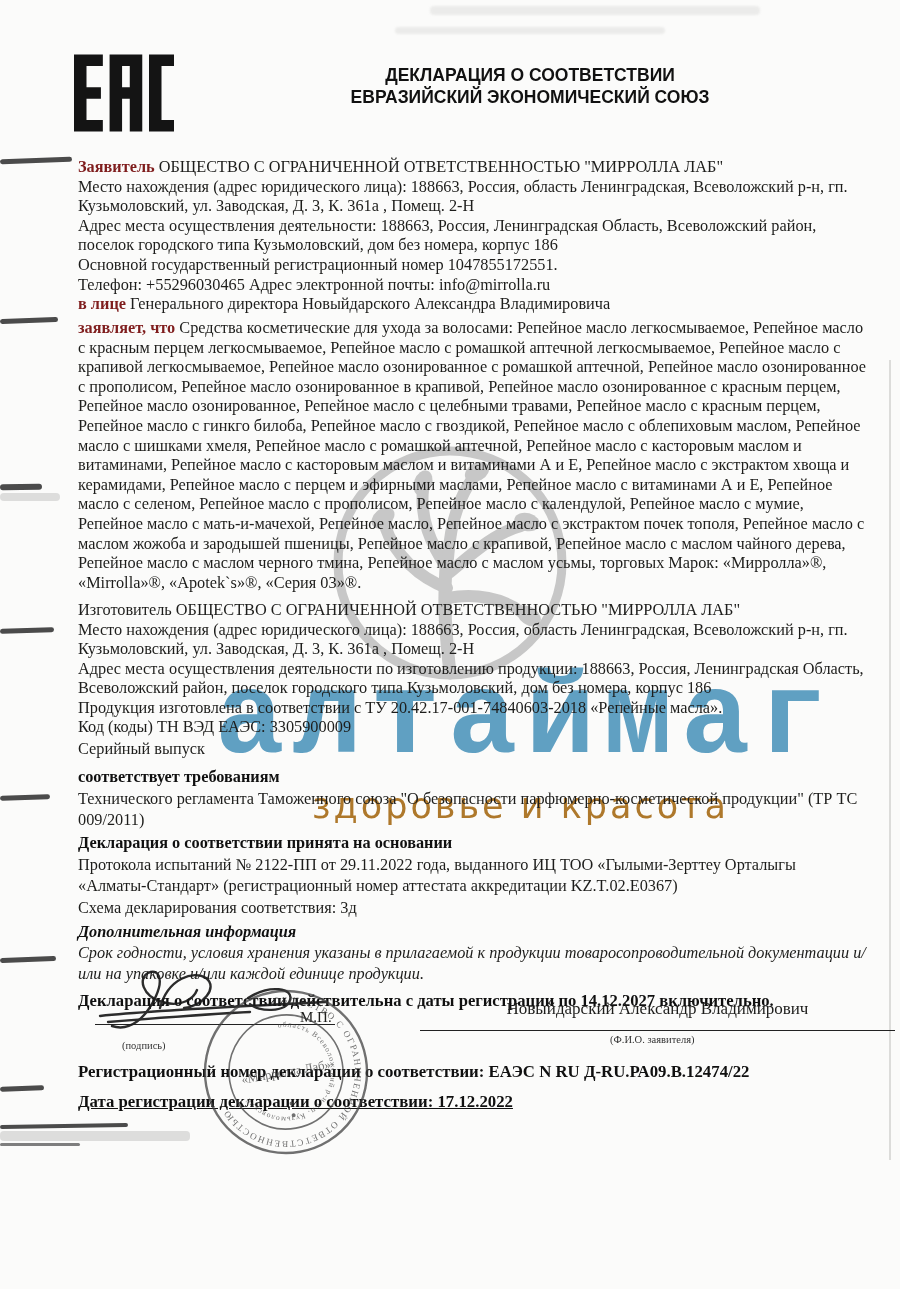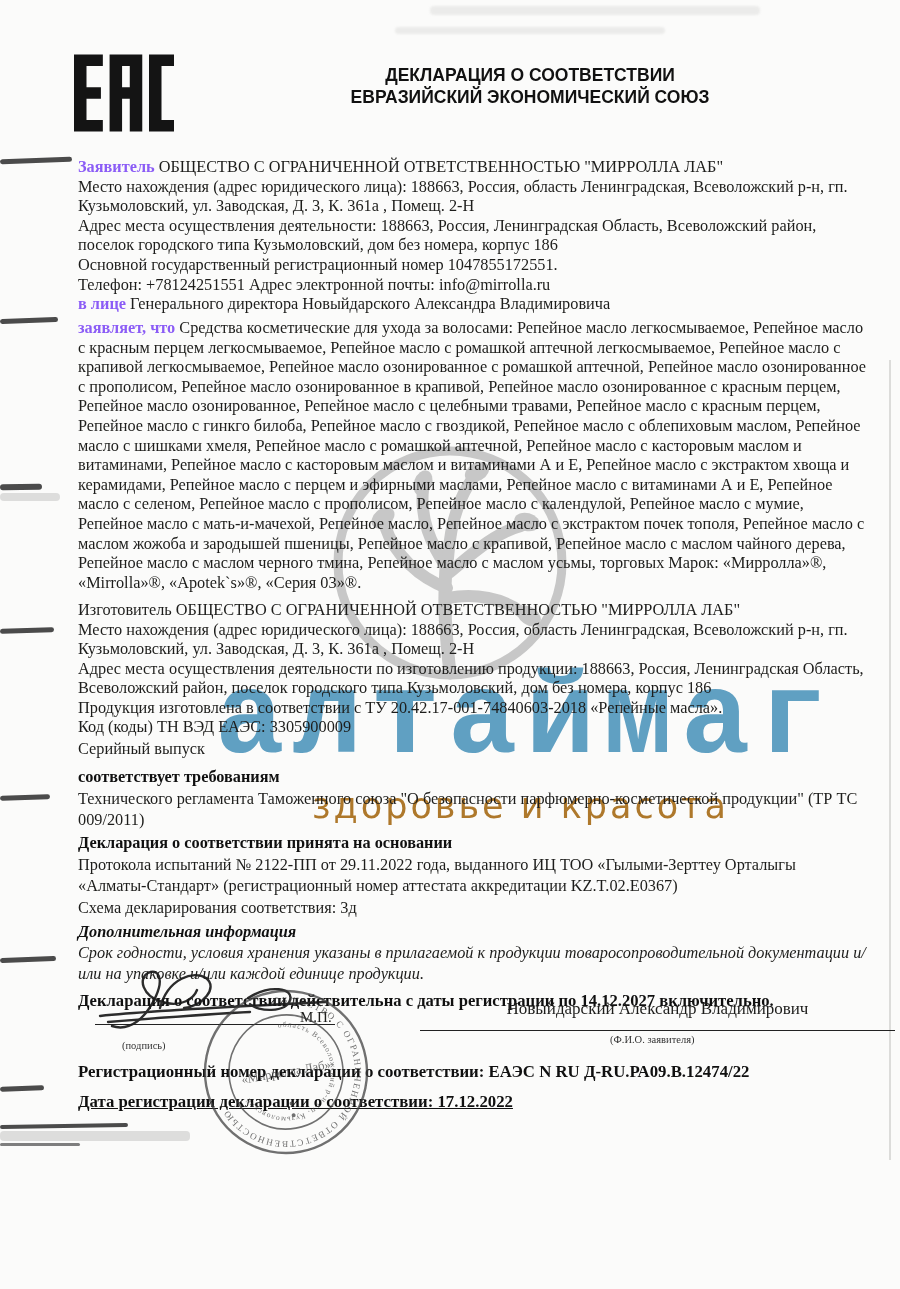--- a/index.html
+++ b/index.html
@@ -10,21 +10,21 @@
   }
   
   .eac{position:absolute;left:74px;top:53px;}
   .title{
     position:absolute;left:250px;top:64px;width:560px;text-align:center;
     font-family:"Liberation Sans", sans-serif;font-weight:bold;
     font-size:17.5px;line-height:22px;color:#111;
   }
   
   .blk{position:absolute;left:78px;width:790px;font-size:16.3px;line-height:19.6px;}
-  .blk b{font-weight:bold;color:#8b5cf6;}
+  .blk b{font-weight:bold;color:#7f1d1d;}
   .line{white-space:normal;}
   .bold-line{font-weight:bold;color:#101010;}
   
   .wm-brand{
     position:absolute;left:215px;top:655px;width:680px;
     font-family:Liberation Mono, monospace;font-weight:bold;
     font-size:116px;letter-spacing:8px;color:#0369a1;opacity:.62;
     z-index:0;pointer-events:none;
   }
   .wm-tag{
@@ -91,21 +91,21 @@
     </div>
 
     <div class="blk" style="top:157px;">
       <div class="line">
         <b>Заявитель</b>
         <span>ОБЩЕСТВО С ОГРАНИЧЕННОЙ ОТВЕТСТВЕННОСТЬЮ "МИРРОЛЛА ЛАБ"</span>
       </div>
       <div class="line">Место нахождения (адрес юридического лица): 188663, Россия, область Ленинградская, Всеволожский р-н, гп. Кузьмоловский, ул. Заводская, Д. 3, К. 361а , Помещ. 2-Н</div>
       <div class="line">Адрес места осуществления деятельности: 188663, Россия, Ленинградская Область, Всеволожский район, поселок городского типа Кузьмоловский, дом без номера, корпус 186</div>
       <div class="line">Основной государственный регистрационный номер 1047855172551.</div>
-      <div class="line">Телефон: +78124251551 Адрес электронной почты: info@mirrolla.ru</div>
+      <div class="line">Телефон: +55296030465 Адрес электронной почты: info@mirrolla.ru</div>
       <div class="line">
         <b>в лице</b>
         <span>Генерального директора Новыйдарского Александра Владимировича</span>
       </div>
     </div>
 
     <div class="blk" style="top:318px;">
       <b>заявляет, что</b>
       <span>Средства косметические для ухода за волосами: Репейное масло легкосмываемое, Репейное масло с красным перцем легкосмываемое, Репейное масло с ромашкой аптечной легкосмываемое, Репейное масло с крапивой легкосмываемое, Репейное масло озонированное с ромашкой аптечной, Репейное масло озонированное с прополисом, Репейное масло озонированное в крапивой, Репейное масло озонированное с красным перцем, Репейное масло озонированное, Репейное масло с целебными травами, Репейное масло с красным перцем, Репейное масло с гинкго билоба, Репейное масло с гвоздикой, Репейное масло с облепиховым маслом, Репейное масло с шишками хмеля, Репейное масло с ромашкой аптечной, Репейное масло с касторовым маслом и витаминами, Репейное масло с касторовым маслом и витаминами А и Е, Репейное масло с экстрактом хвоща и керамидами, Репейное масло с перцем и эфирными маслами, Репейное масло с витаминами А и Е, Репейное масло с селеном, Репейное масло с прополисом, Репейное масло с календулой, Репейное масло с мумие, Репейное масло с мать-и-мачехой, Репейное масло, Репейное масло с экстрактом почек тополя, Репейное масло с маслом жожоба и зародышей пшеницы, Репейное масло с крапивой, Репейное масло с маслом чайного дерева, Репейное масло с маслом черного тмина, Репейное масло с маслом усьмы, торговых Марок: «Мирролла»®, «Mirrolla»®, «Apotek`s»®, «Серия 03»®.</span>
     </div>

